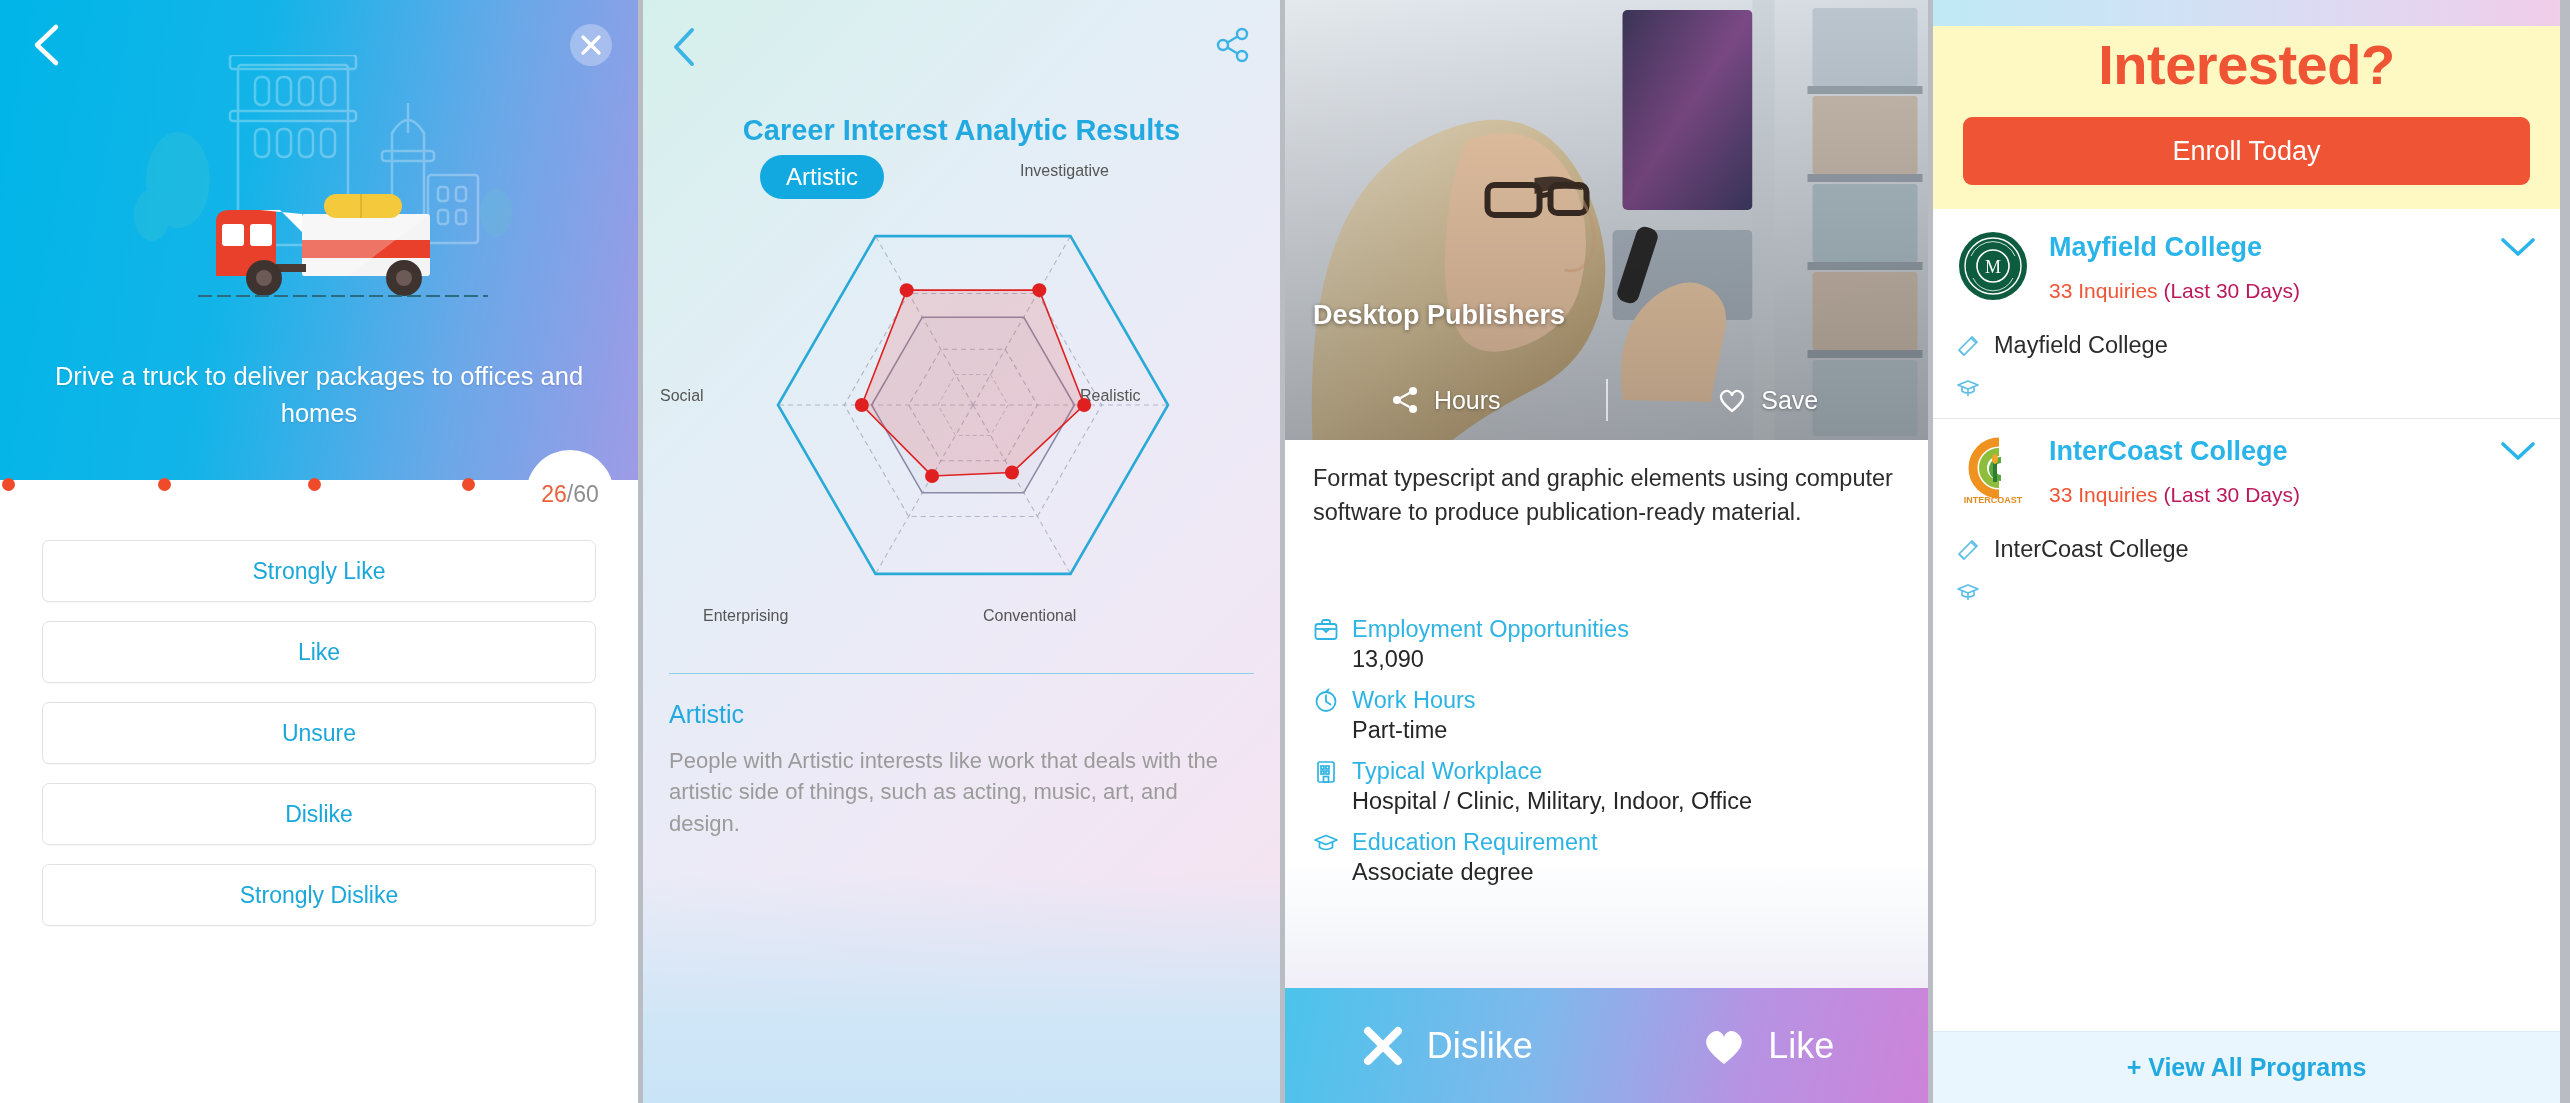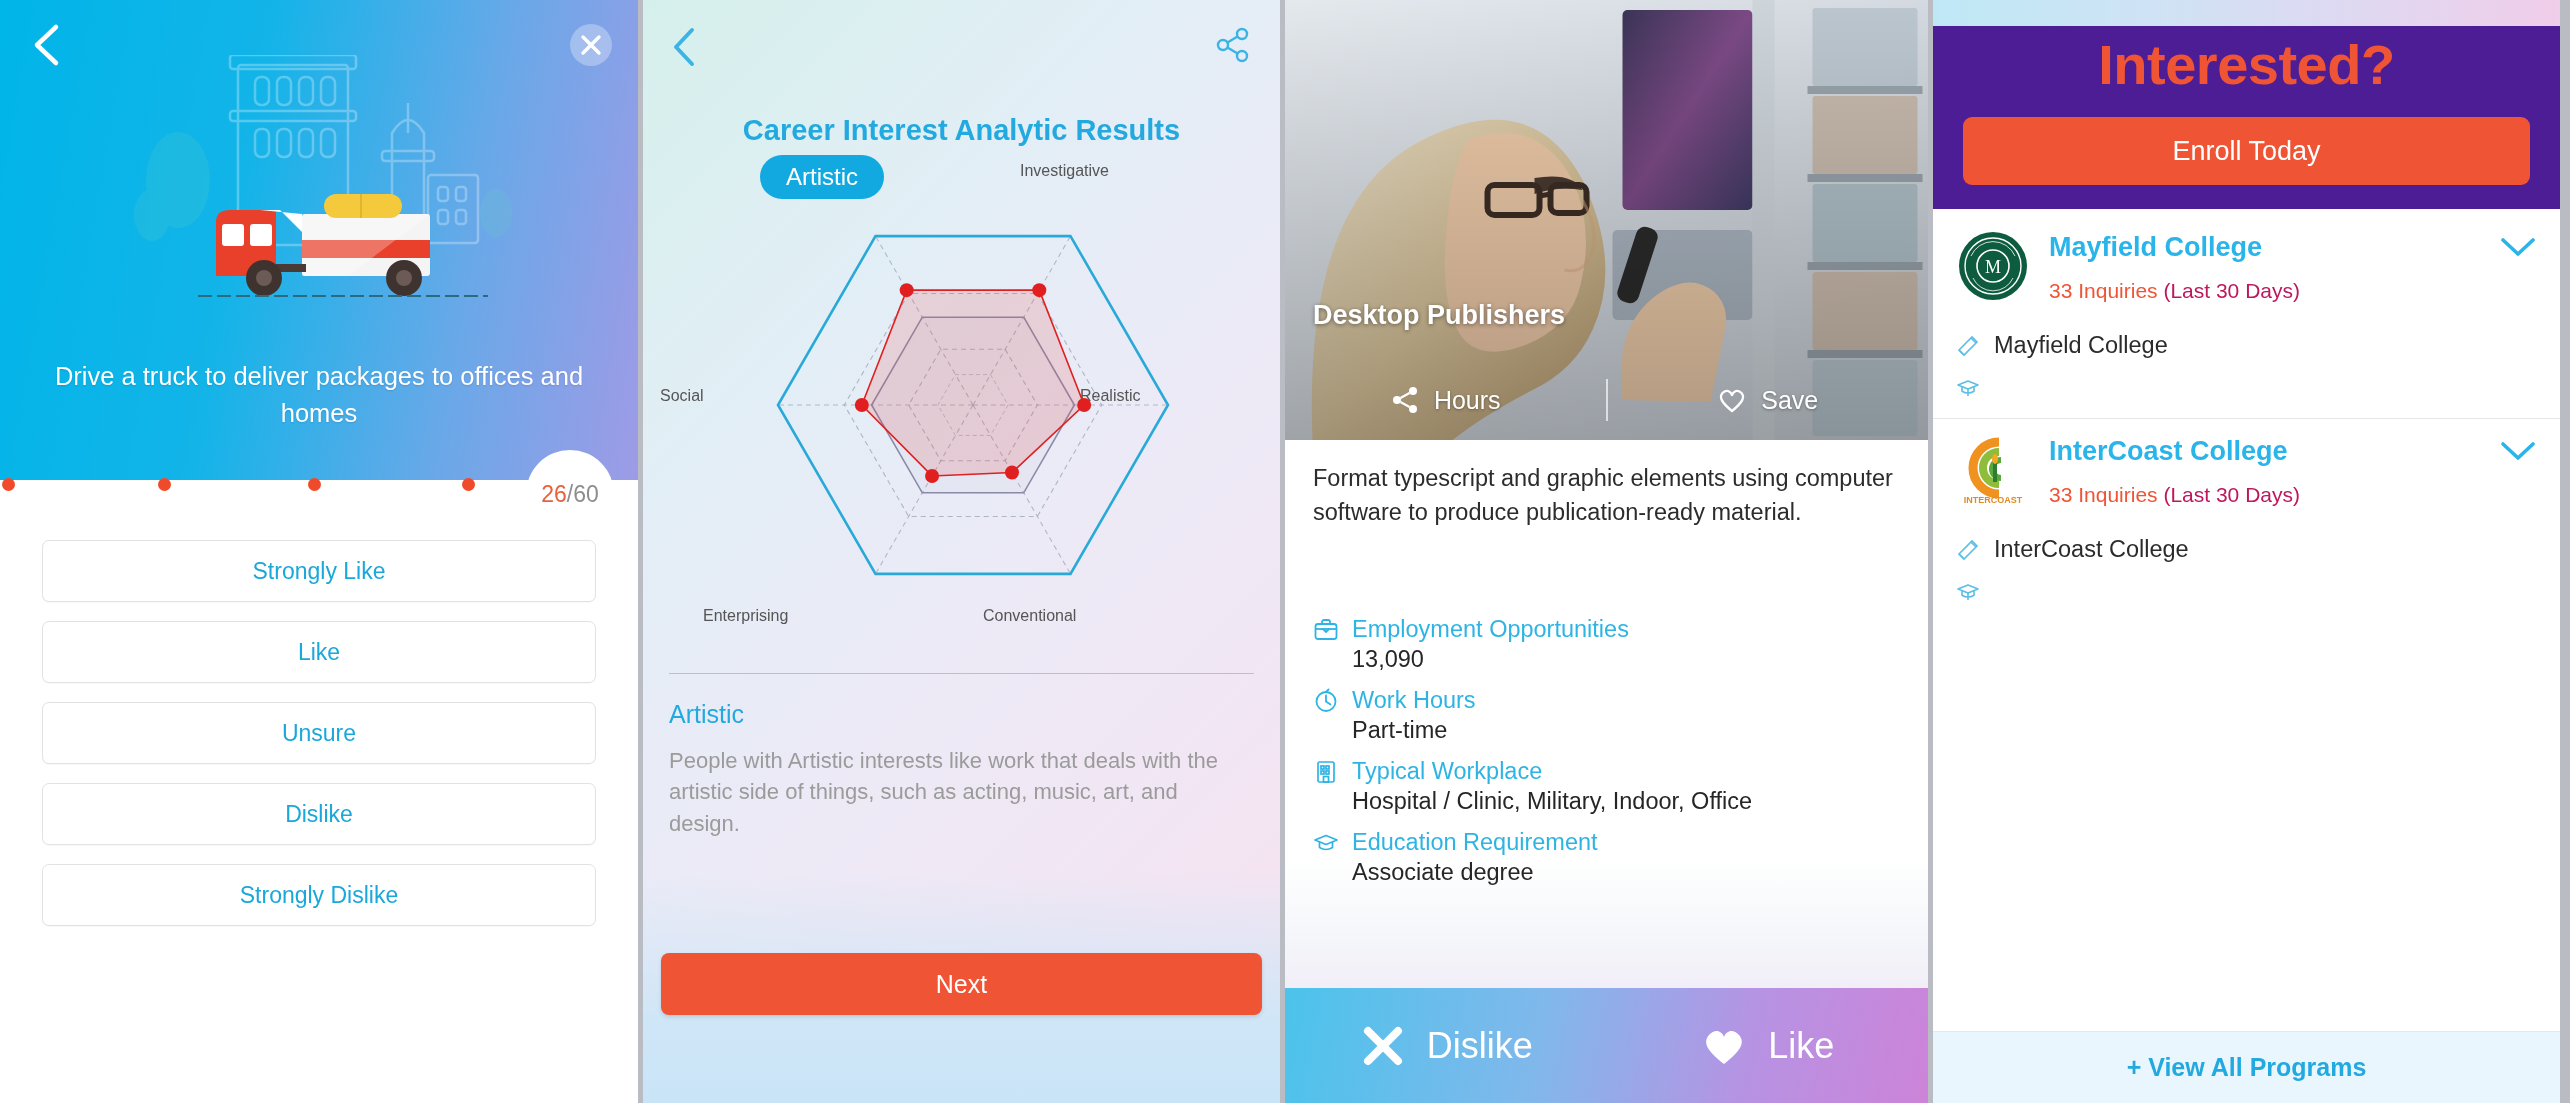--- a/index.html
+++ b/index.html
@@ -162,21 +162,21 @@
   }
   .p3-vote { flex:1; display:flex; align-items:center; justify-content:center; gap: 20px;
     color:#fff; font-size: 36px; cursor:pointer; }
   .p3-vote svg { width: 48px; height: 48px; }
 
   
   .p4-top {
     position:absolute; left:0; right:0; top:0; height: 26px;
     background: linear-gradient(90deg, #bfe8f5 0%, #cfe3f5 35%, #ded9f2 65%, #f0cde9 100%);
   }
-  .p4-head { position:absolute; left:0; right:0; top: 26px; background:#4c1d95; padding: 6px 30px 24px; }
+  .p4-head { position:absolute; left:0; right:0; top: 26px; background:#fef9c3; padding: 6px 30px 24px; }
   .p4-title { text-align:center; color:#ef5435; font-size: 56px; font-weight: bold; letter-spacing:-.5px; }
   .enroll-btn {
     margin-top: 20px; height: 68px; background:#ef5435; border-radius: 9px;
     color:#fff; font-size: 27px; display:flex; align-items:center; justify-content:center;
     cursor:pointer;
   }
   .college {
     position:absolute; left:0; right:0; background:#fff; padding: 0 22px;
   }
   .c1 { top: 228px; }
@@ -348,21 +348,20 @@
         <circle cx="118.85" cy="205.00000000000006" r="7" fill="#e02020"></circle>
         <circle cx="163.69999999999993" cy="90.16503145818348" r="7" fill="#e02020"></circle>
       </svg>
 
     <div class="p2-divider"></div>
     <div class="p2-sect-title">Artistic</div>
     <div class="p2-sect-body" id="p2-body">
         <div>People with Artistic interests like work that deals with the artistic side of things, such as acting, music, art, and design.</div>
       </div>
 
-    <div class="next-btn">Next</div>
   </div>
 
   <div class="panel p3">
     <div class="p3-photo">
       <svg viewBox="0 0 648 440" preserveAspectRatio="xMidYMid slice">
         <defs>
           <linearGradient id="pwall" x1="0" y1="0" x2="1" y2="1">
             <stop offset="0" stop-color="#e4e9ee"></stop>
               <stop offset="1" stop-color="#c3cad2"></stop>
           </linearGradient>

